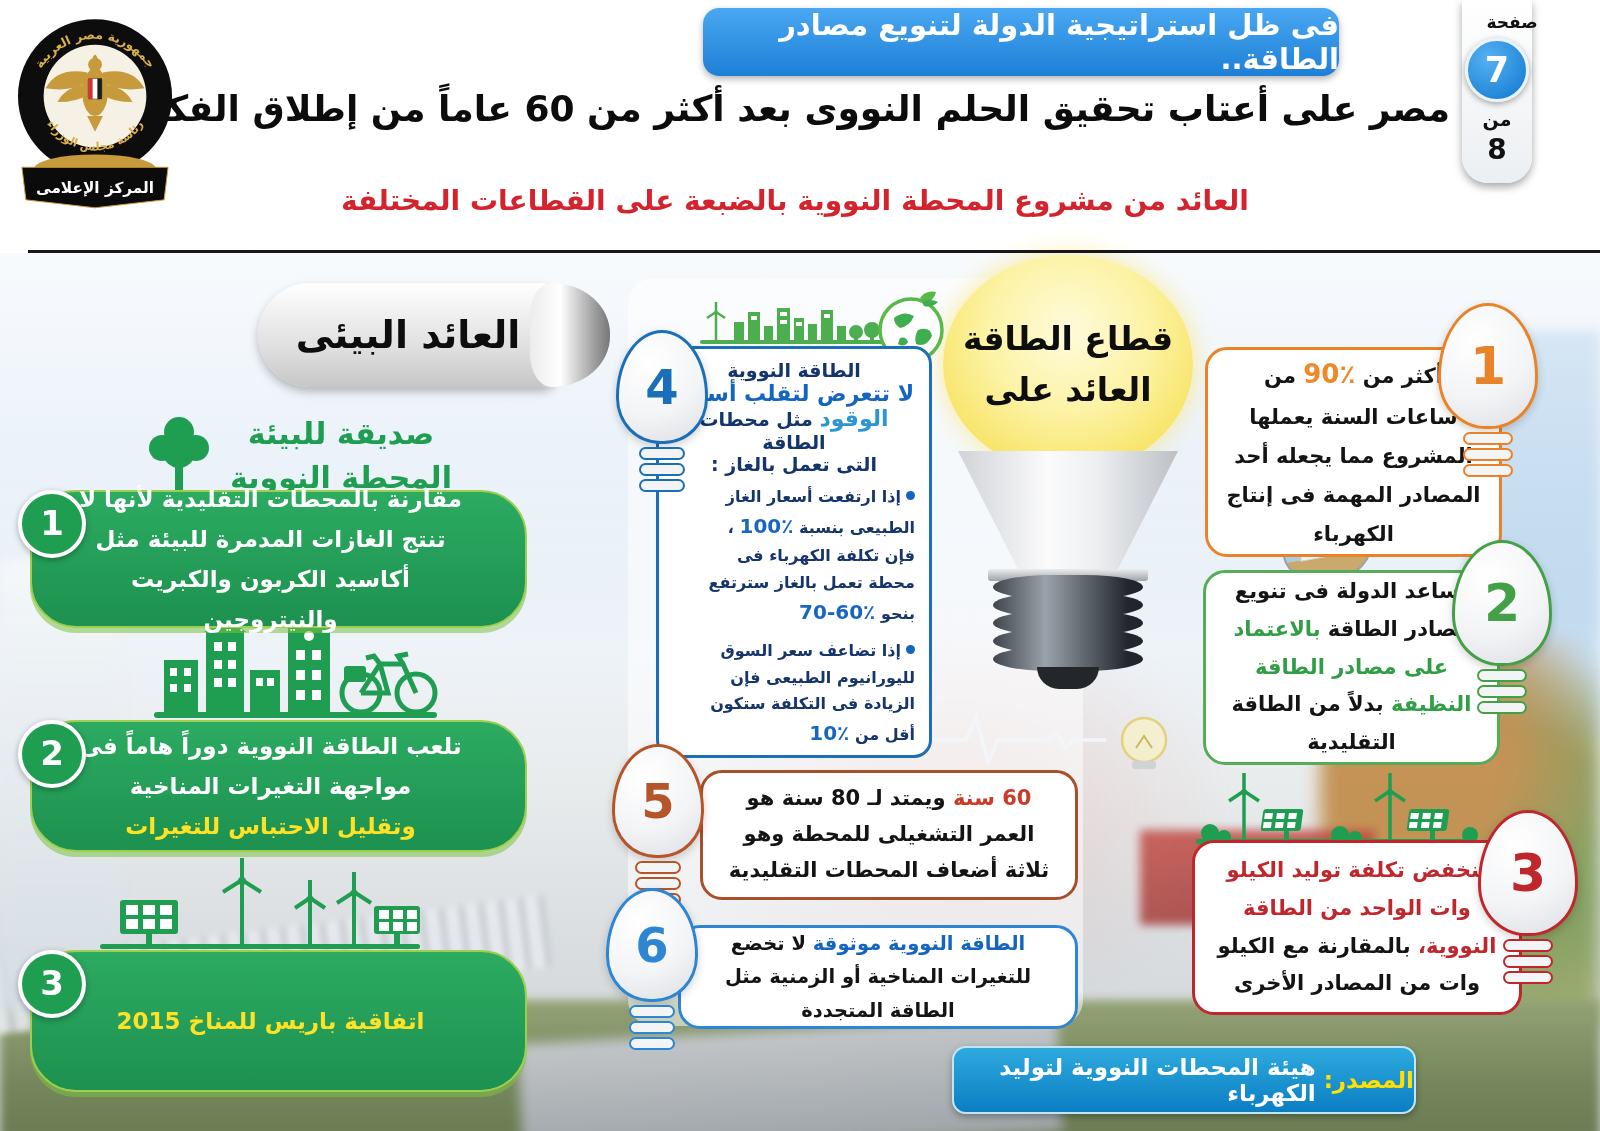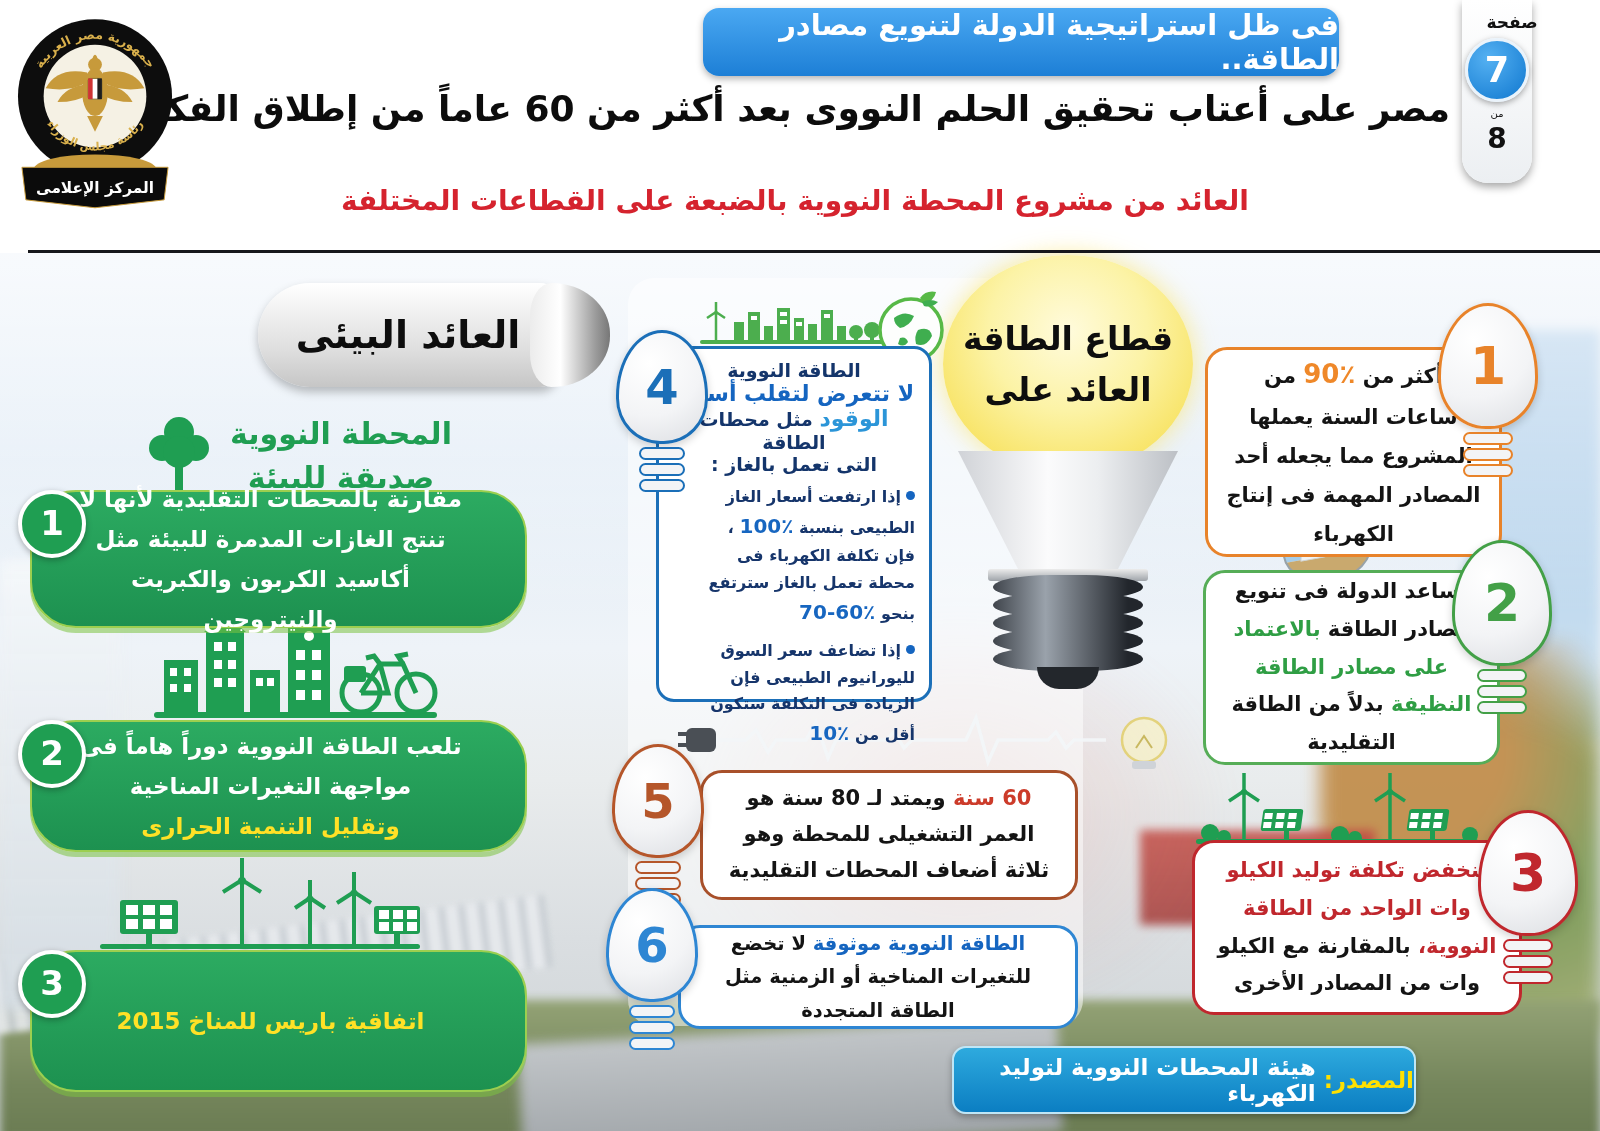--- a/index.html
+++ b/index.html
@@ -12,21 +12,21 @@
   .banner{left:703px;top:8px;width:636px;height:68px;border-radius:16px;
     background:linear-gradient(180deg,#4aa8f2,#1d7fd6);box-shadow:0 3px 7px rgba(0,0,0,.3);
     color:#fff;font-size:29px;font-weight:bold;z-index:7;}
   .pagepill{left:1462px;top:0;width:70px;height:183px;border-radius:0 0 26px 26px;
     background:linear-gradient(180deg,#ffffff,#eceff2);box-shadow:0 4px 9px rgba(0,0,0,.35);
     display:flex;flex-direction:column;align-items:center;padding-top:12px;box-sizing:border-box;gap:6px;z-index:8;}
   .plabel{font-size:17px;font-weight:bold;color:#111;margin-left:30px;}
   .pcirc{width:58px;height:58px;border-radius:50%;border:3px solid #eaf3fb;
     background:radial-gradient(circle at 35% 30%,#55b1f2,#0f77cf);color:#fff;font-size:35px;font-weight:bold;
     box-shadow:0 2px 6px rgba(0,0,0,.35);}
-  .pof{font-size:10px;font-weight:normal;color:#111;}
+  .pof{font-size:19px;font-weight:bold;color:#111;}
   .ptotal{font-size:28px;font-weight:bold;color:#111;line-height:1;}
   .maintitle{left:140px;top:88px;width:1310px;text-align:center;font-size:36px;font-weight:bold;
     color:#0c0c0c;white-space:nowrap;z-index:7;}
   .subtitle{left:140px;top:184px;width:1310px;text-align:center;font-size:28px;font-weight:bold;
     color:#d5232e;white-space:nowrap;z-index:7;}
   .divider{left:28px;top:250px;width:1572px;height:3px;background:#17181c;z-index:7;}
   .logo{left:16px;top:8px;width:158px;height:205px;z-index:8;}
 
   
   .contentbg{left:0;top:253px;width:1600px;height:878px;z-index:0;
@@ -81,21 +81,21 @@
     border-radius:50% 50% 48% 48% / 58% 58% 40% 40%;box-shadow:0 3px 8px rgba(0,0,0,.18);}
   .ibulb .num{font-weight:bold;color:var(--c);}
   .ibulb .screw{width:46%;height:9px;border-radius:7px;border:2px solid var(--c);background:#f3f4f6;margin-top:3px;}
   .ibulb.small .glass{width:86px;height:108px;} .ibulb.small .num{font-size:48px;}
   .ibulb.big .glass{width:94px;height:120px;} .ibulb.big .num{font-size:52px;}
 
   
   .ic-skyline{left:700px;top:300px;width:185px;height:46px;z-index:3;}
   .ic-globe{left:872px;top:288px;width:78px;height:78px;z-index:4;}
   .box{position:absolute;background:#fff;box-sizing:border-box;z-index:5;}
-  .box4{left:656px;top:346px;width:276px;height:356px;border:3px solid #1b6fb8;border-radius:18px;
+  .box4{left:656px;top:346px;width:276px;height:412px;border:3px solid #1b6fb8;border-radius:18px;
     padding:10px 14px;text-align:center;}
   .b4l1{font-size:19px;font-weight:bold;color:#14356b;}
   .b4l2{font-size:22px;font-weight:bold;color:#1565c0;}
   .b4l3a{font-size:22px;font-weight:bold;color:#2b95d8;}
   .b4l3b,.b4l4{font-size:19px;font-weight:bold;color:#14356b;}
   .b4bullet{margin-top:9px;font-size:16px;font-weight:bold;color:#16356b;line-height:1.65;text-align:right;margin-left:20px;}
   .b4bullet .dot{display:inline-block;width:9px;height:9px;border-radius:50%;background:#1565c0;margin-left:5px;vertical-align:2px;}
   .pctbig{font-size:20px;color:#1766c0;}
   .main-bulb{left:942px;top:255px;width:252px;display:flex;flex-direction:column;align-items:center;z-index:3;}
   .mb-glass{width:250px;height:218px;border-radius:50%;display:flex;flex-direction:column;align-items:center;justify-content:center;
@@ -212,22 +212,22 @@
 
   <svg class="abs ic-tree" viewBox="0 0 82 102" fill="#1f9e52">
     <circle cx="41" cy="26" r="15"></circle>
       <circle cx="24" cy="42" r="13"></circle>
       <circle cx="58" cy="42" r="13"></circle>
       <circle cx="41" cy="46" r="16"></circle>
     <rect x="37" y="56" width="8" height="36"></rect>
     <rect x="4" y="92" width="74" height="5" rx="2.5"></rect>
   </svg>
   <div class="abs envheading">
+    <div>صديقة للبيئة</div>
     <div>المحطة النووية</div>
-    <div>صديقة للبيئة</div>
   </div>
 
   <div class="abs gbox gb1">
     <div class="numcircle flexc">
       <span>1</span>
     </div>
     <div>مقارنة بالمحطات التقليدية لأنها لا تنتج الغازات المدمرة للبيئة مثل أكاسيد الكربون والكبريت والنيتروجين</div>
   </div>
 
   <svg class="abs ic-city" viewBox="0 0 295 118" fill="#1f9e52">
@@ -266,21 +266,21 @@
       <path d="M255 56 L250 48 L260 46 M232 56 L226 48 L218 50"></path>
     </g>
     <rect x="196" y="58" width="22" height="16" rx="3" fill="#1f9e52"></rect>
   </svg>
 
   <div class="abs gbox gb2">
     <div class="numcircle flexc">
       <span>2</span>
     </div>
     <div>تلعب الطاقة النووية دوراً هاماً فى مواجهة التغيرات المناخية</div>
-    <div class="hl">وتقليل التنمية الحرارى</div>
+    <div class="hl">وتقليل الاحتباس للتغيرات</div>
   </div>
 
   <svg class="abs ic-wind" viewBox="0 0 335 100" fill="#1f9e52">
     <rect x="8" y="88" width="320" height="5" rx="2.5"></rect>
     <g stroke="#1f9e52" stroke-width="4" fill="none">
       <path d="M150 88 L150 26"></path>
         <path d="M150 24 L150 2 M150 24 L131 36 M150 24 L169 36"></path>
       <path d="M218 88 L218 44"></path>
         <path d="M218 42 L218 24 M218 42 L203 52 M218 42 L233 52"></path>
       <path d="M262 88 L262 38"></path>

